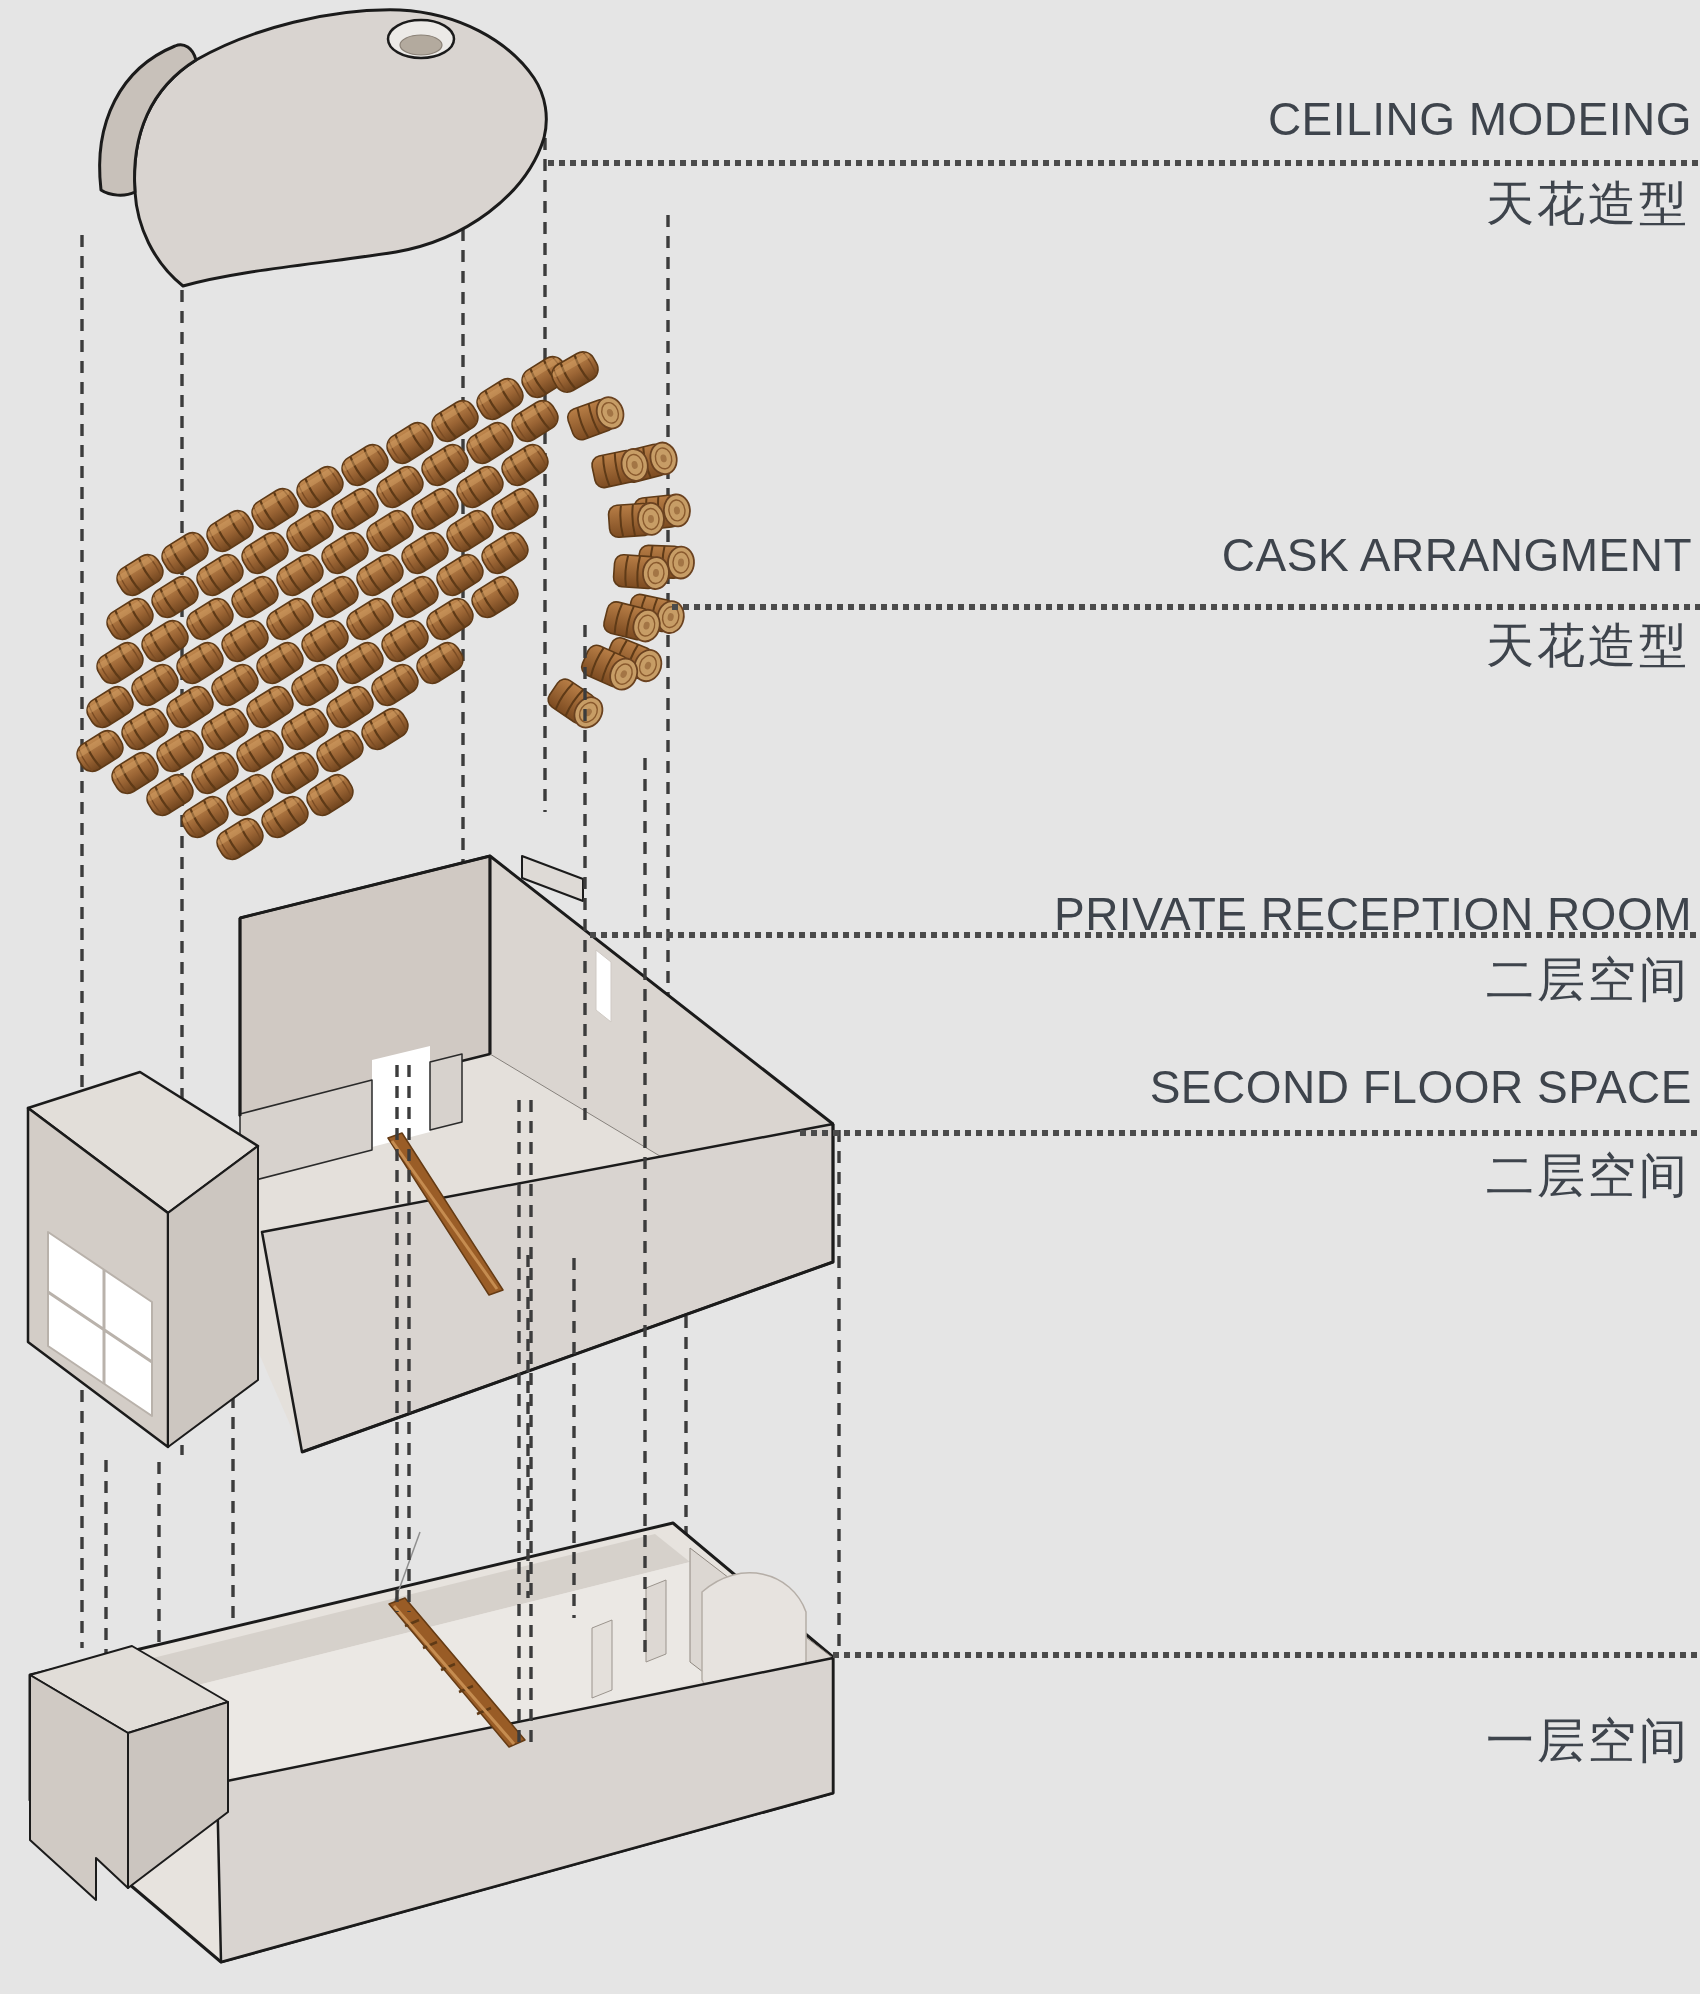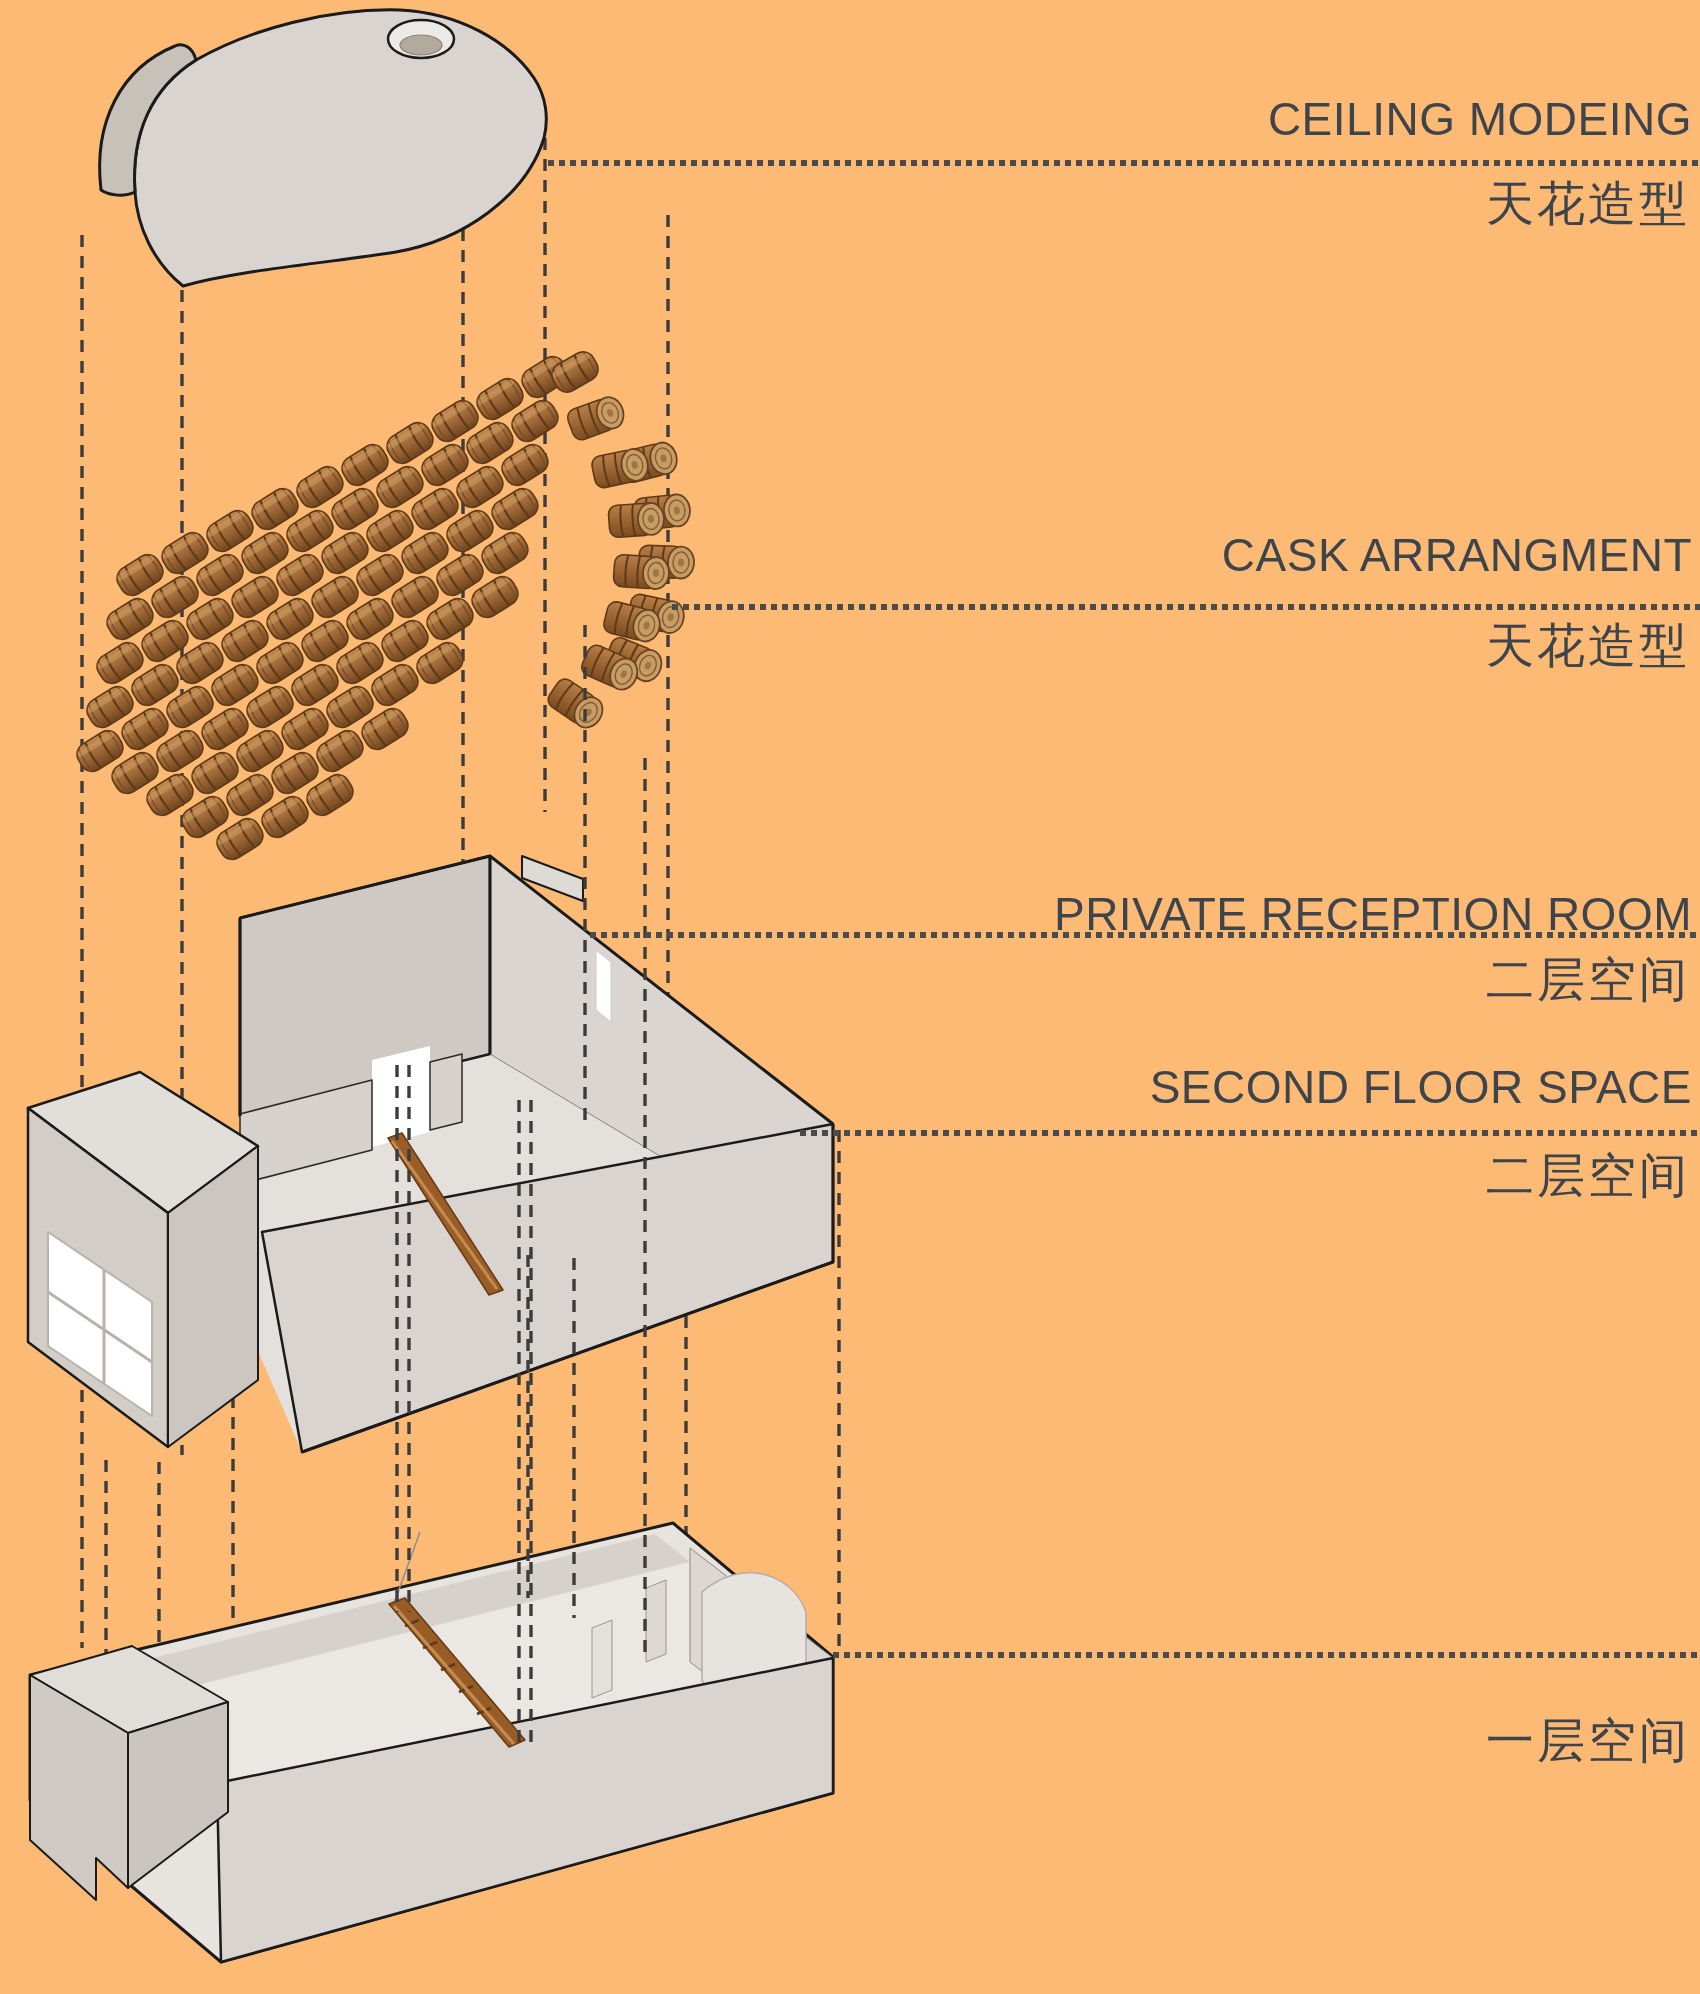--- a/index.html
+++ b/index.html
@@ -1,17 +1,17 @@
 <!DOCTYPE html>
 <html><head>
 <meta charset="utf-8">
 <style>
   html,body{margin:0;padding:0;background:#ffffff;}
   #stage{
-    position:relative;width:1700px;height:1994px;background:#fdba74;overflow:hidden;
+    position:relative;width:1700px;height:1994px;background:#e5e5e5;overflow:hidden;
     font-family:"Liberation Sans","DejaVu Sans",sans-serif;
   }
   #art{position:absolute;left:0;top:0;width:1700px;height:1994px;}
   .label-en{
     position:absolute;right:8px;text-align:right;white-space:nowrap;
     font-size:46px;font-weight:400;letter-spacing:0.5px;color:#3e444c;line-height:1;
   }
   .label-zh{
     position:absolute;right:10px;text-align:center;white-space:nowrap;
     font-size:48px;font-weight:400;letter-spacing:3px;color:#3e444c;line-height:1;

